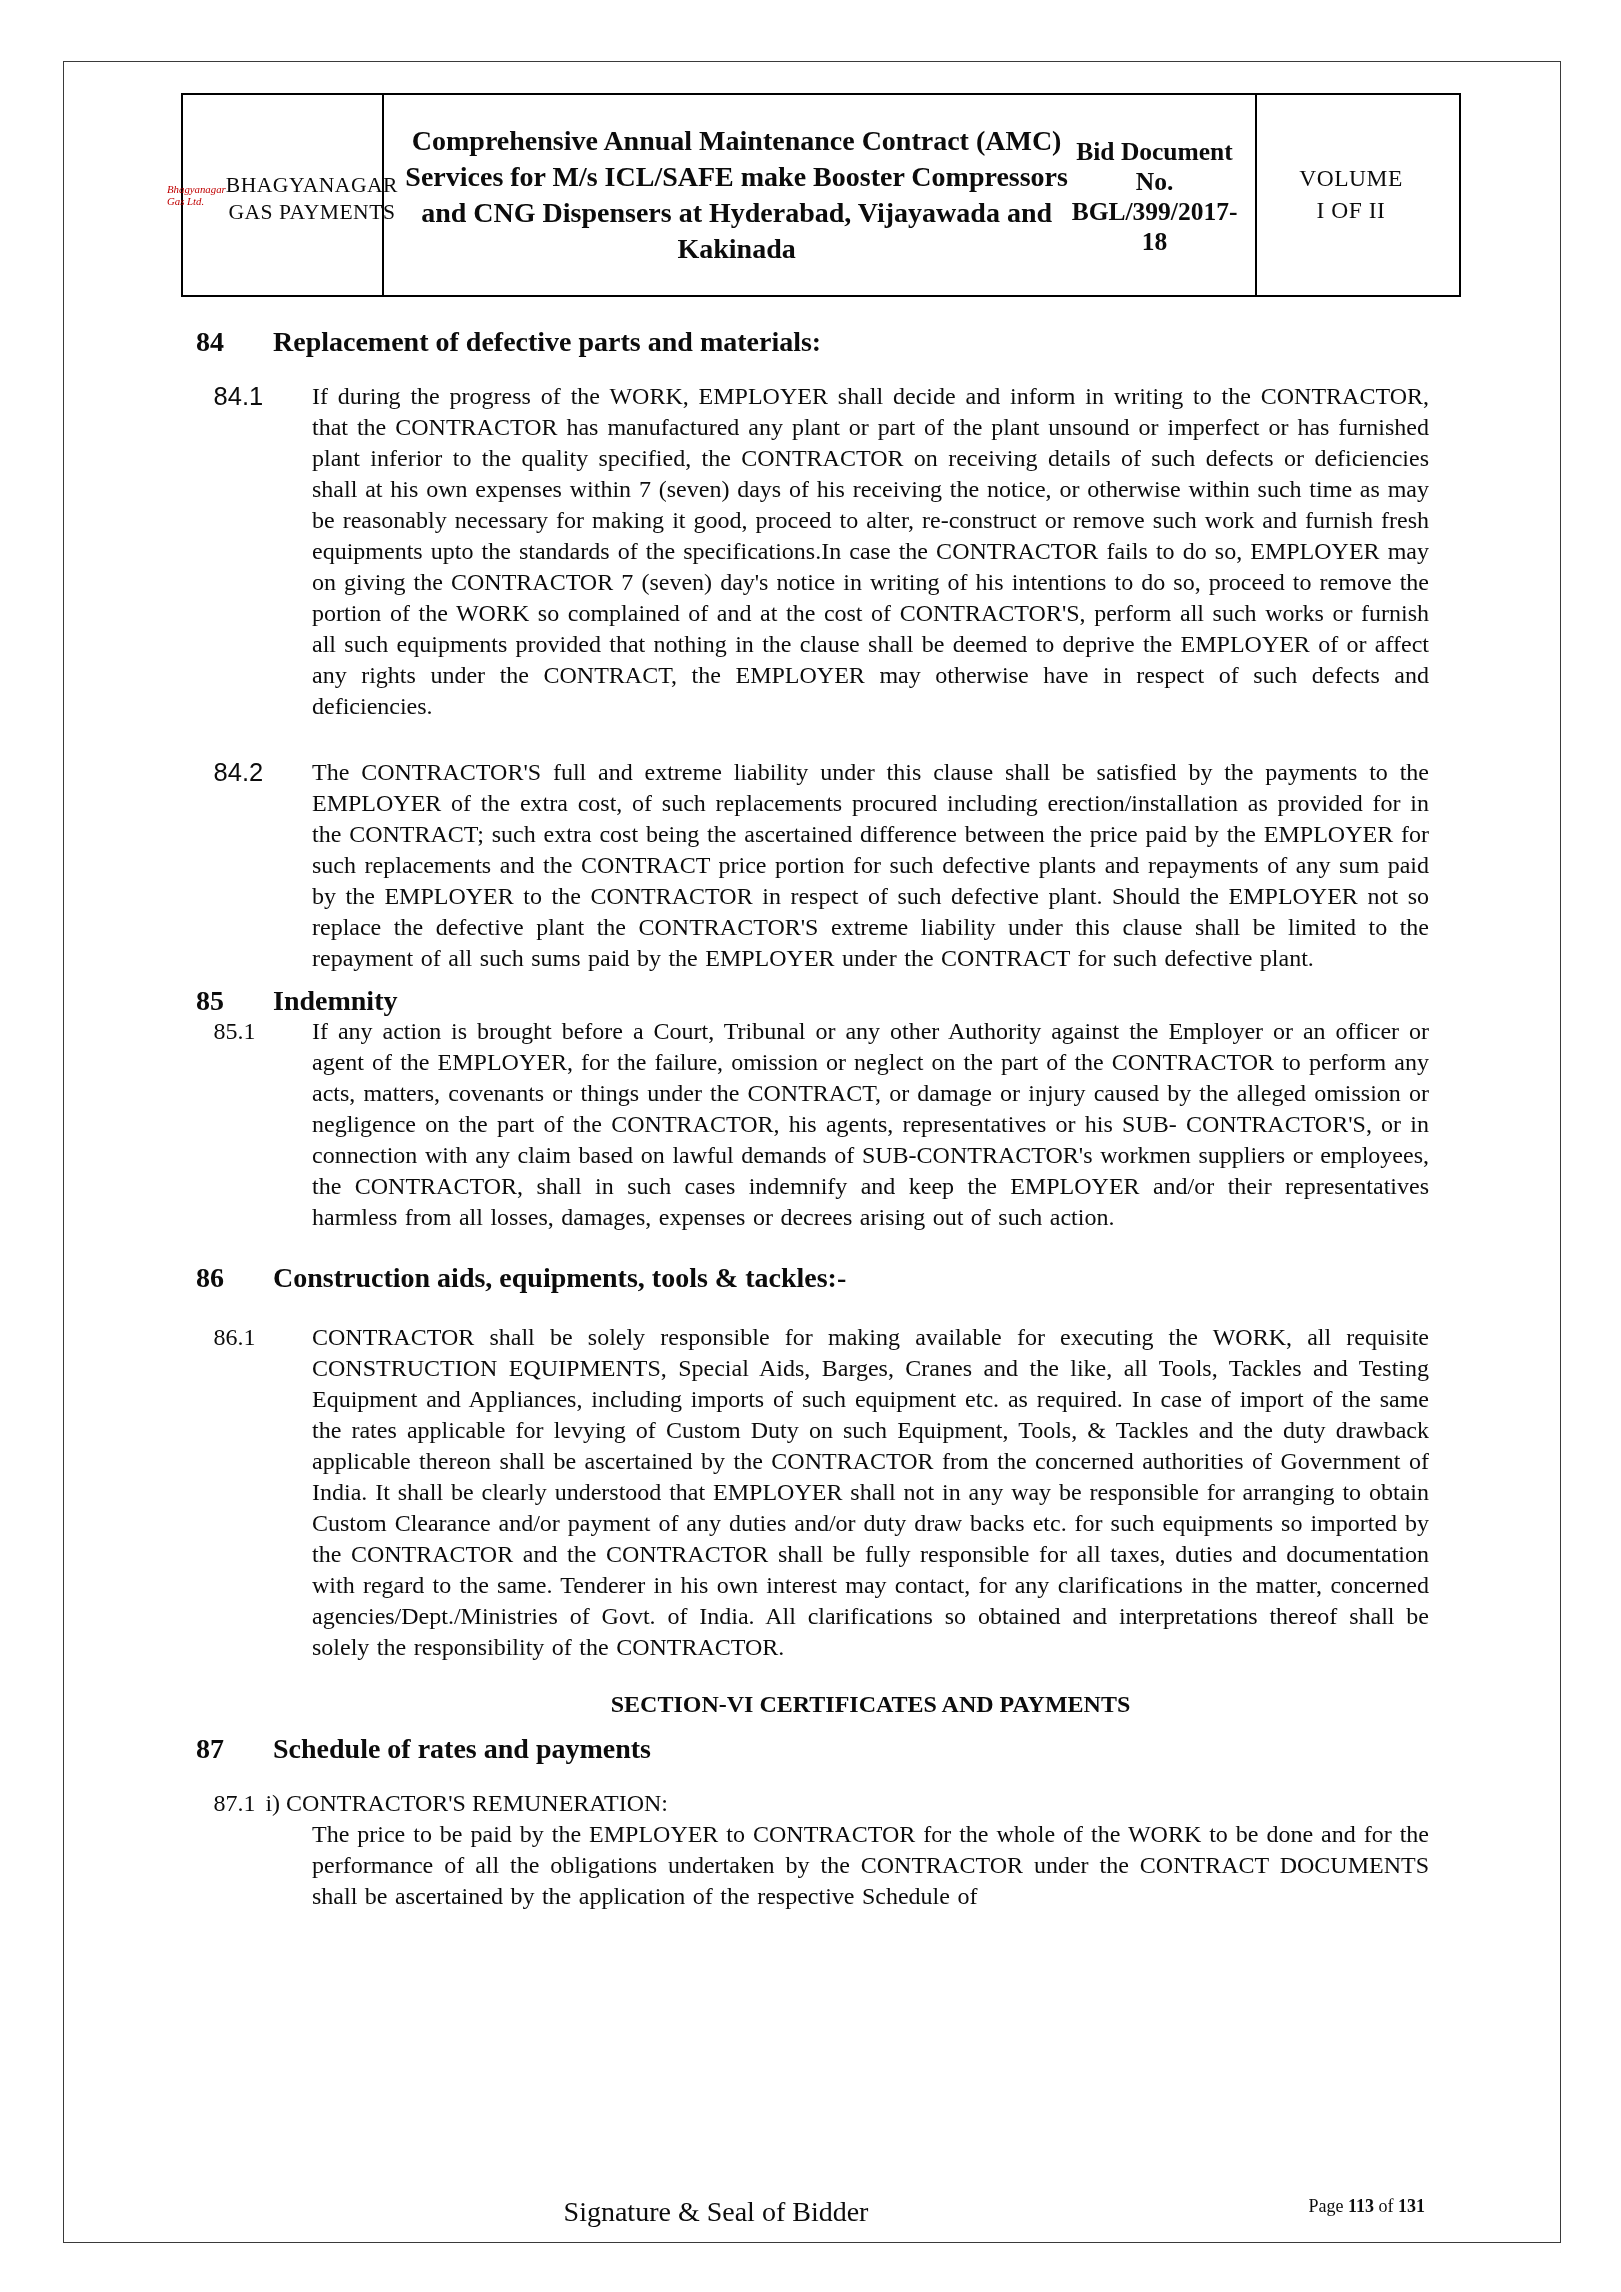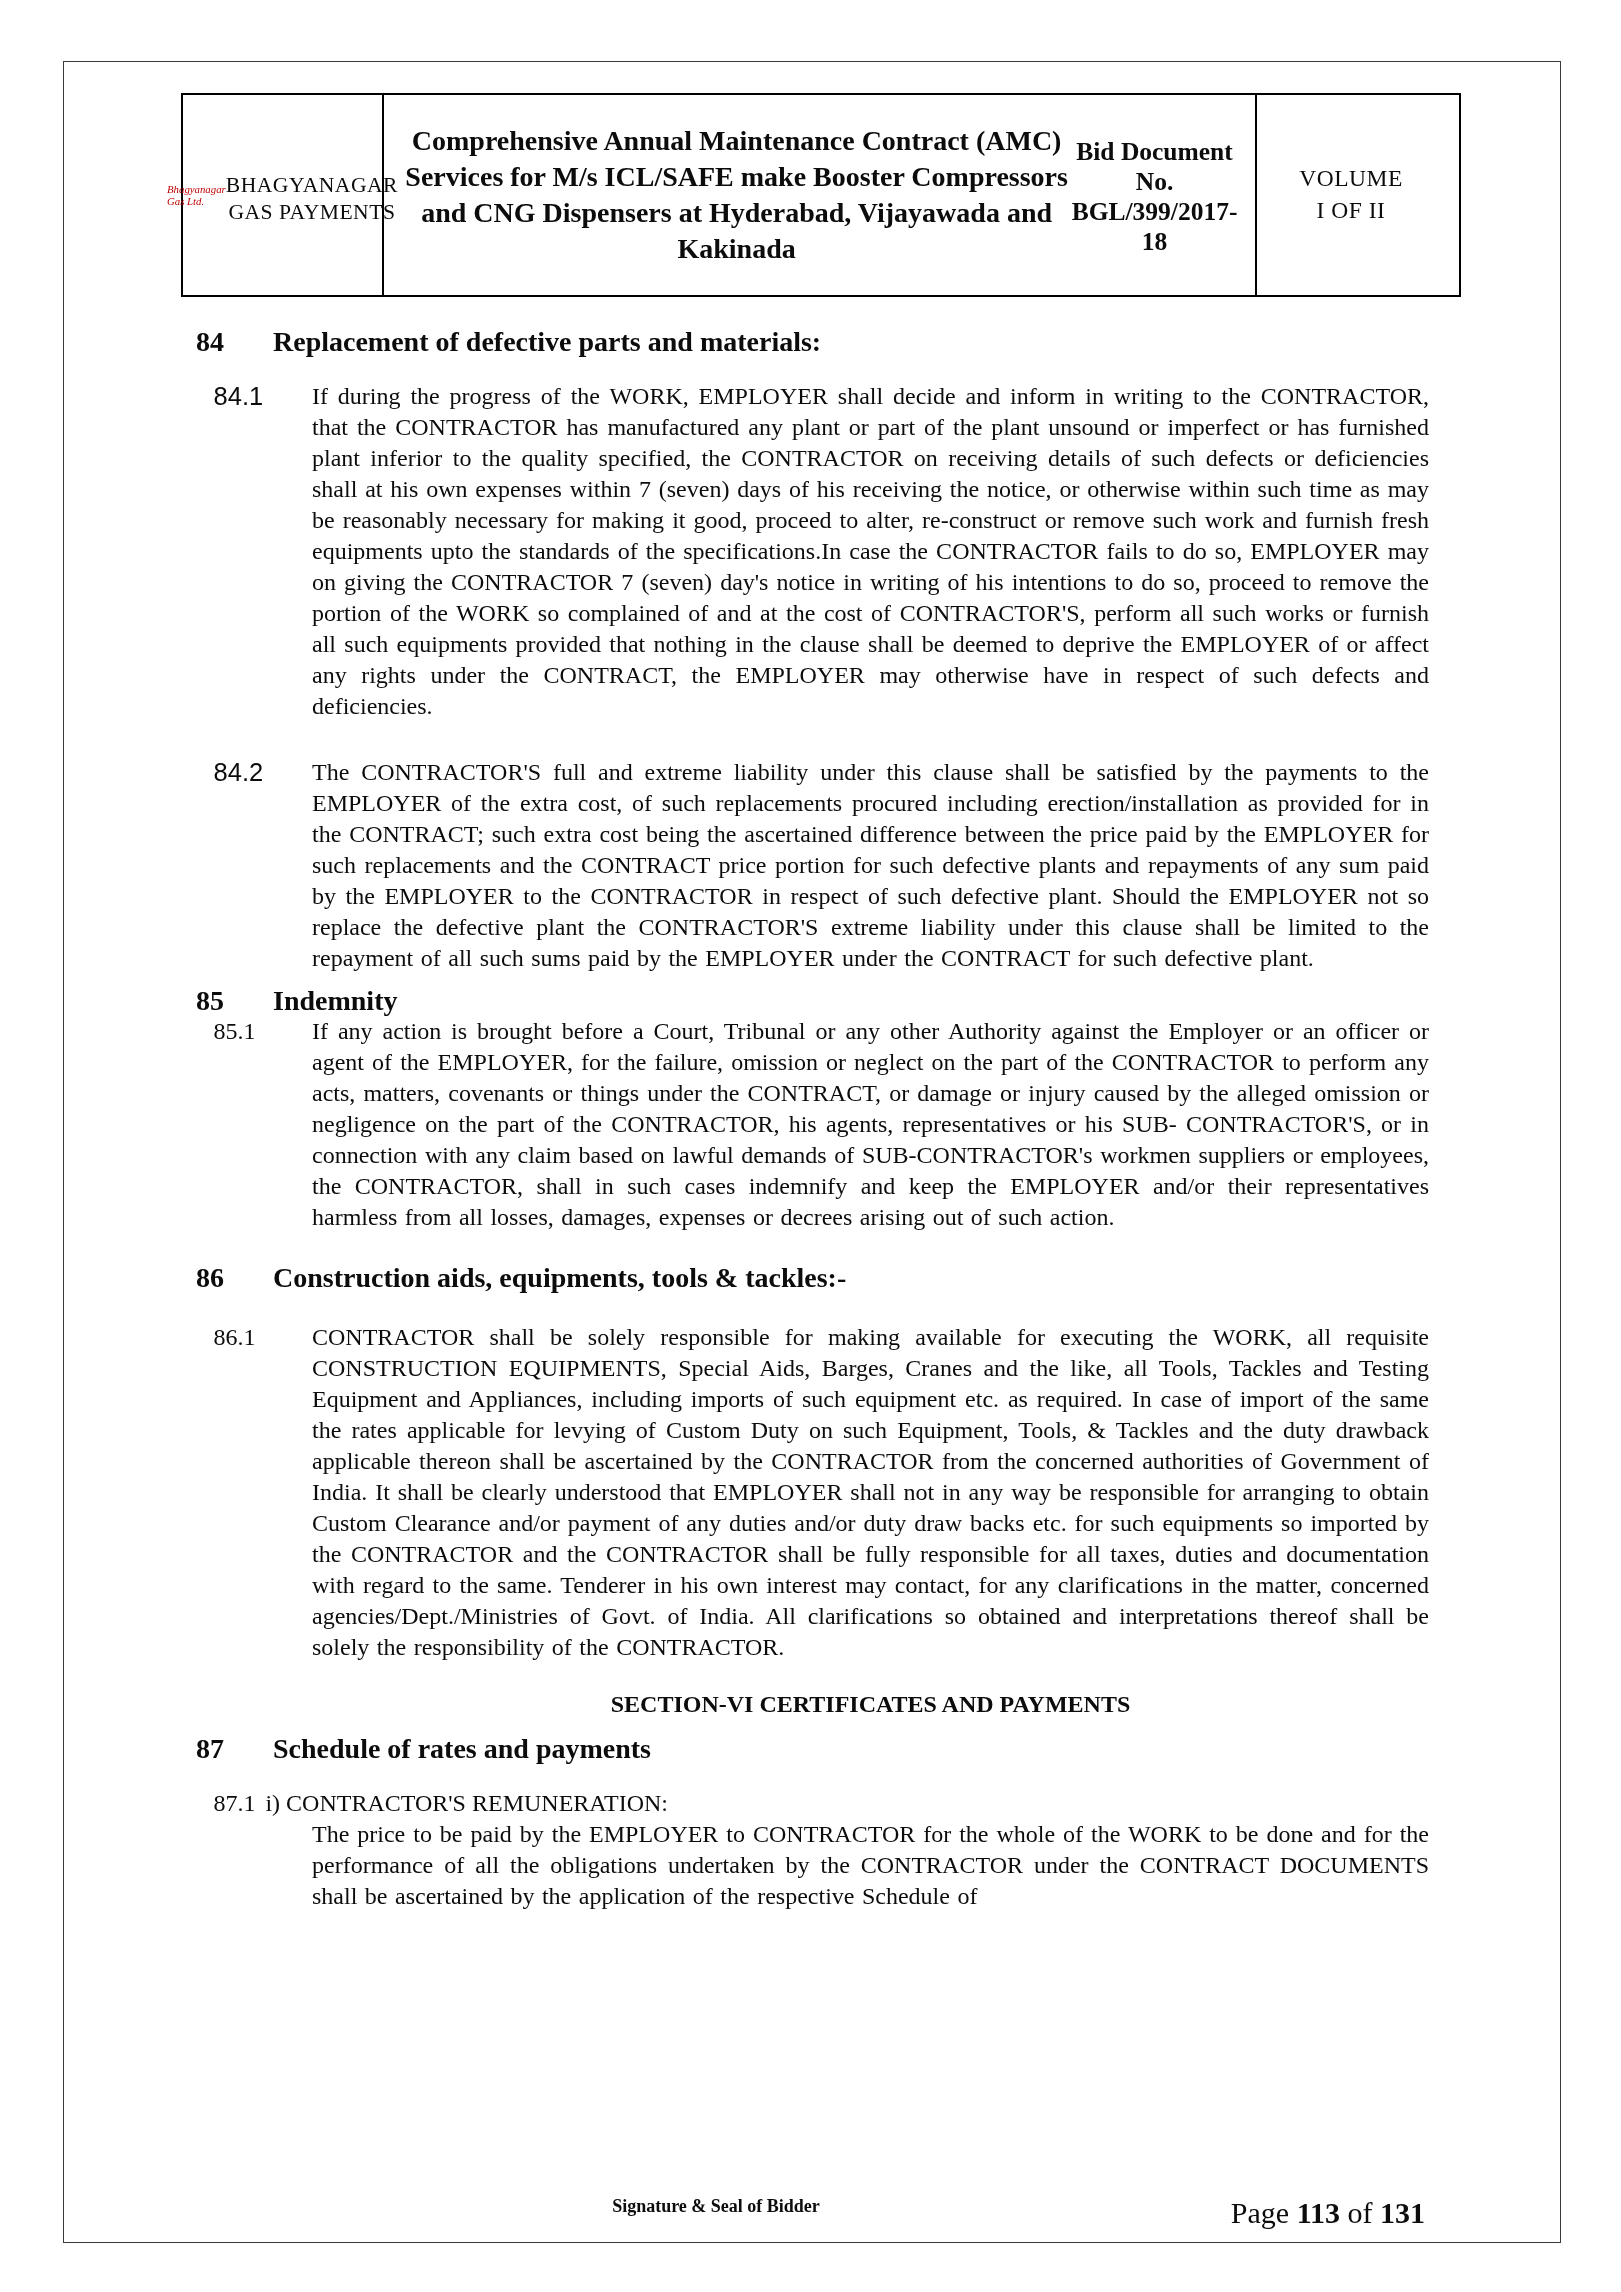--- a/index.html
+++ b/index.html
@@ -42,25 +42,24 @@
   .center-head { font-weight:bold; text-align:center; margin-left:116px; }
   .sub-label-row { display:flex; }
   .sub-label-row .clause-num { width:auto; padding-left:17.6px; margin-right:9.8px; }
   .indent-text { margin-left:116px; text-align:justify; word-spacing:1.5px; }
   .mt12 { margin-top:11.8px; }  .mt14 { margin-top:13.7px; }
   .mt24 { margin-top:23.5px; }  .mt26 { margin-top:25.5px; }
   .mt30 { margin-top:29px; }  .mt36 { margin-top:35px; }
   
   .footer-sig {
     position:absolute; left:510px; top:2196px; width:412px; text-align:center;
-    font-size:18px;
-    font-weight:bold;
+    font-size:28px;
   }
   .footer-page {
-    position:absolute; right:196px; top:2196px; font-size:30px; text-align:right;
+    position:absolute; right:196px; top:2196px; font-size:18px; text-align:right;
   }
   .footer-page b { font-weight:bold; }
 </style>
 </head>
 <body>
 
 <div class="page-border"></div>
 
 <div class="header-table">
   <div class="h-cell logo-cell">

